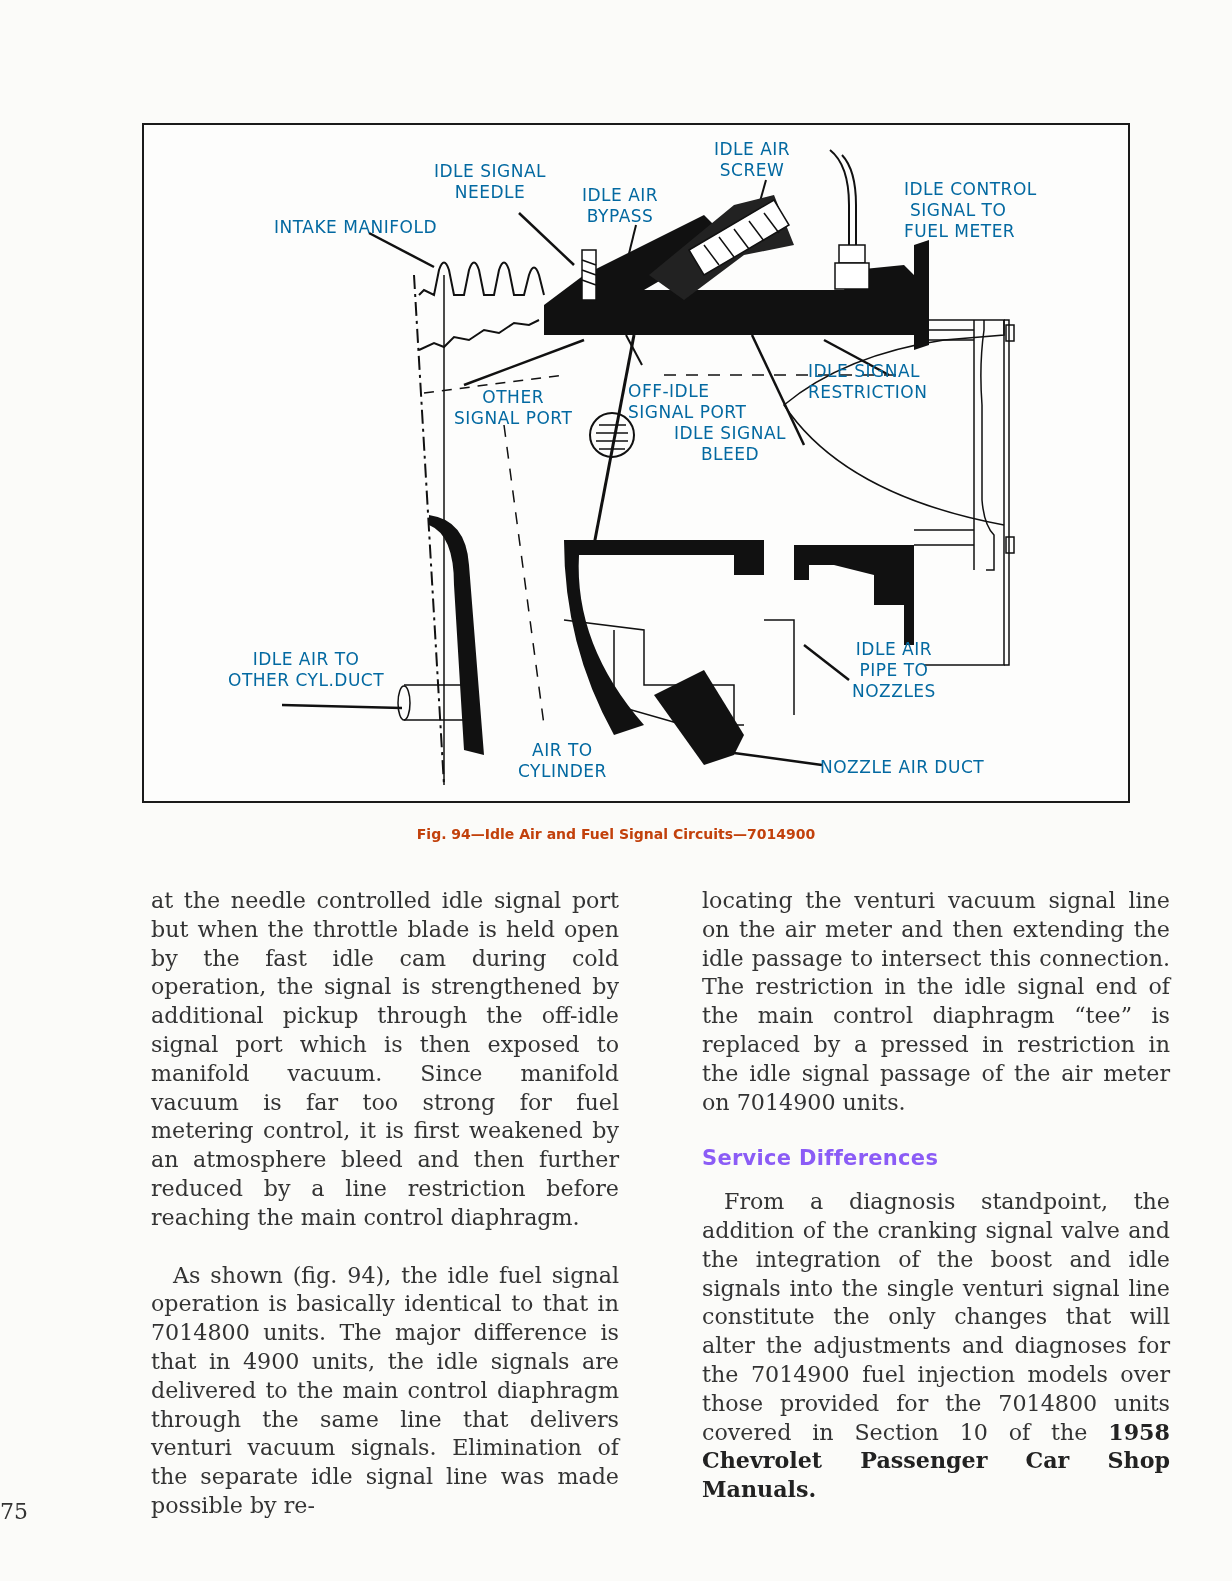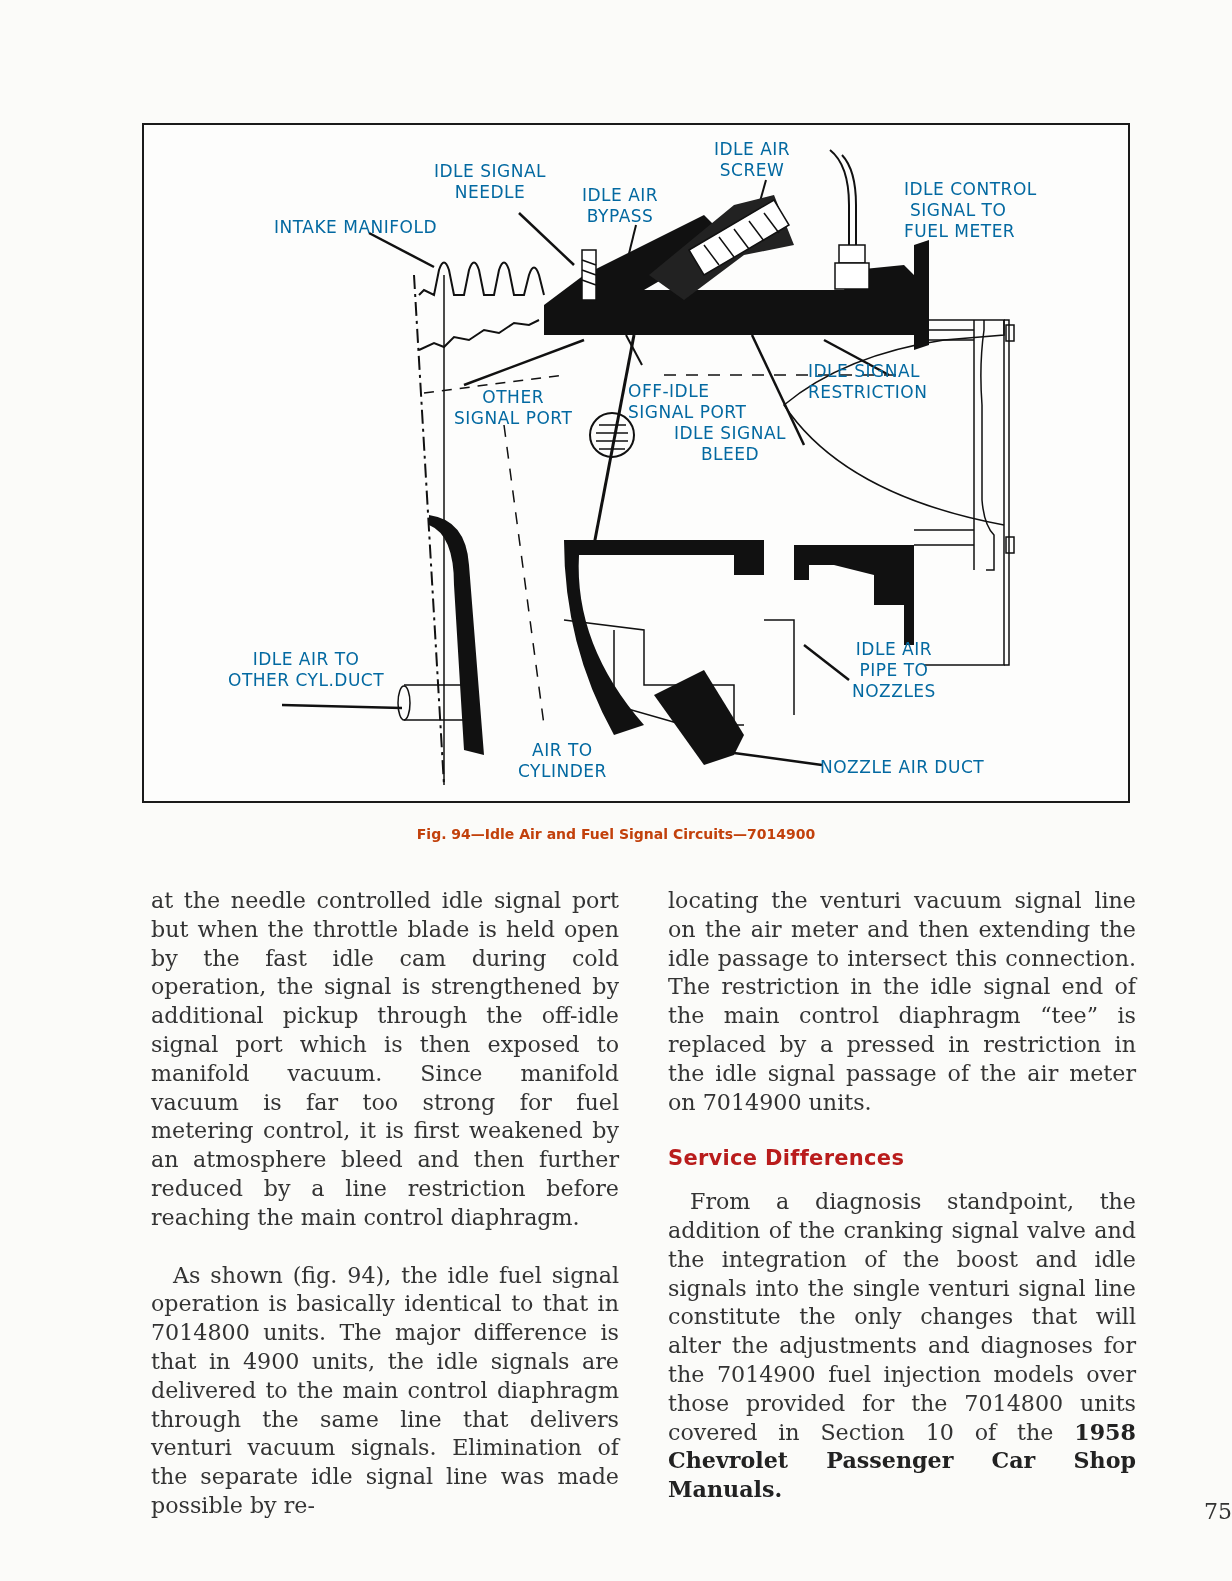--- a/index.html
+++ b/index.html
@@ -21,28 +21,28 @@
     position:absolute; left:0; width:1232px; top:826px; text-align:center;
     font-family:"DejaVu Sans","Liberation Sans",sans-serif; font-weight:bold; font-size:14px; color:#c2410c;
   }
   .col {
     position:absolute; width:468px; font-size:22.2px; line-height:28.8px; color:#333;
     text-align:justify;
   }
   .col p { margin:0; }
   .col p.indent { text-indent:22px; }
   .col-left { left:144px; top:886px;margin-left:7px; }
-  .col-right { left:668px; top:886px; }
+  .col-right { left:702px; top:886px; }
   .gap { height:29px; }
   .section-heading {
     font-family:"DejaVu Sans","Liberation Sans",sans-serif; font-weight:bold; font-size:21px;
-    color:#b91c1c; margin:28px 0 14px 0; letter-spacing:0.3px;
+    color:#8b5cf6; margin:28px 0 14px 0; letter-spacing:0.3px;
   }
   .bold { font-weight:bold; color:#222; }
-  .page-number { position:absolute; left:0; width:1232px; top:1499px; text-align:right; font-size:22px; color:#333; }
+  .page-number { position:absolute; left:0; width:1232px; top:1499px; text-align:left; font-size:22px; color:#333; }
 </style>
 </head>
 <body>
 
 <div class="figure-box">
   <svg width="984" height="676" viewBox="0 0 984 676">
     <g stroke="#111" stroke-width="2" fill="none">
 
       <path d="M270 150 L300 660" stroke-dasharray="14 5 3 5"></path>
 

